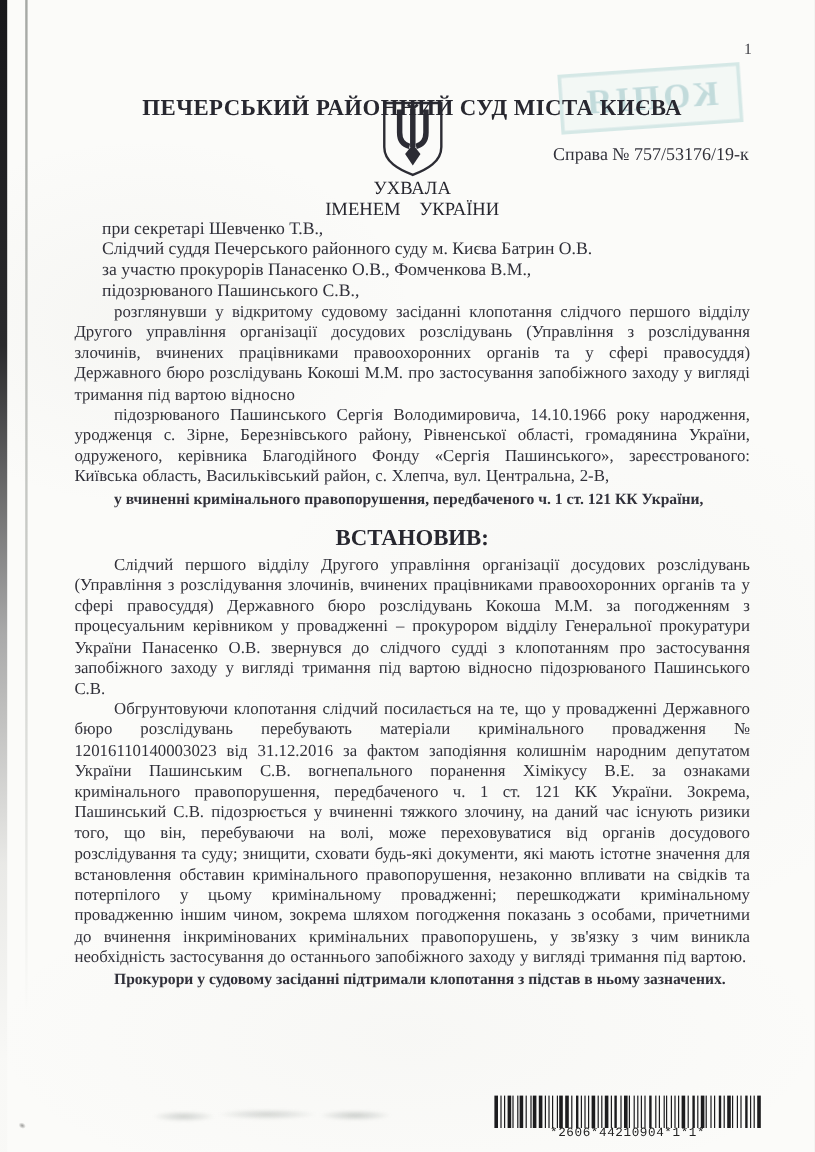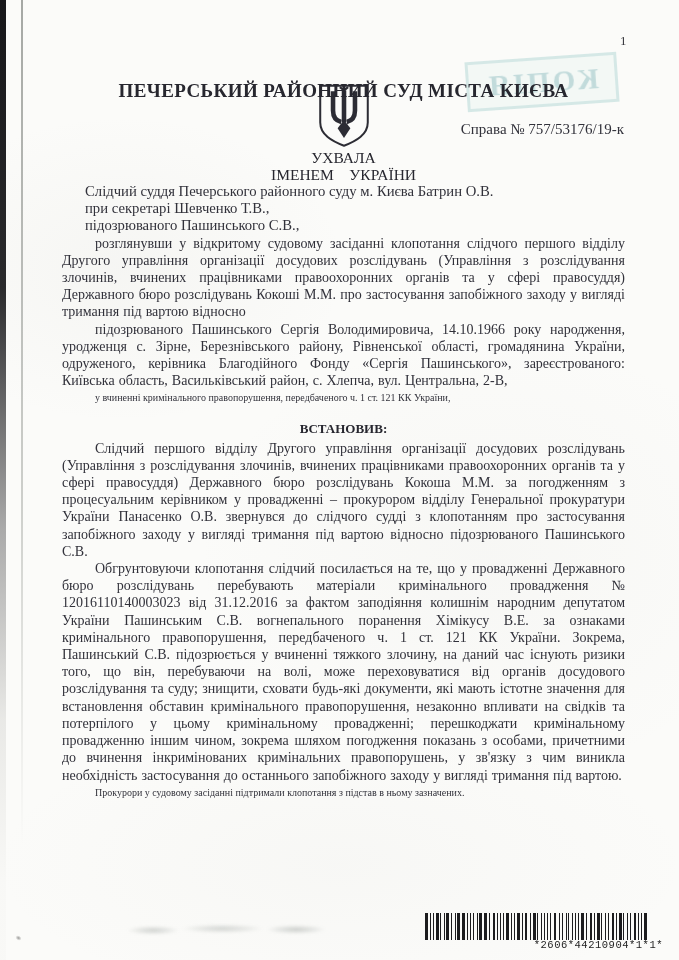--- a/index.html
+++ b/index.html
@@ -71,27 +71,27 @@
   .case-number{margin-top:19px;text-align:right;font-size:15px;padding-right:1px;}
   .doc-title{margin-top:11px;text-align:center;font-weight:normal;font-size:15.5px;line-height:17px;color:#27272f;}
   .doc-title .pre{white-space:pre;}
   .dateline{margin-top:7px;display:flex;justify-content:space-between;font-size:14.7px;line-height:17.2px;}
   .dateline .date{padding-left:23px;}
   .participants p{margin:0;padding-left:23px;font-size:14.7px;line-height:17.2px;}
   .para{
     margin:0;font-size:14px;line-height:17.2px;
     text-align:justify;text-indent:33px;word-spacing:0.5px;
   }
-  .single-line{margin:0;font-size:10px;line-height:17.2px;text-indent:33px;}
+  .single-line{margin:0;font-size:13px;line-height:17.2px;text-indent:33px;font-weight:bold;}
   .established-heading{
-    margin:14px 0 3px 0;text-align:center;font-weight:bold;font-size:13px;color:#27272f;
+    margin:14px 0 3px 0;text-align:center;font-weight:bold;font-size:19px;color:#27272f;
   }
   
   .barcode{
-    position:absolute;right:16px;bottom:9px;width:254px;text-align:right;
+    position:absolute;right:29px;bottom:9px;width:254px;text-align:center;
   }
   .barcode-bars{
     height:27px;display:flex;align-items:stretch;justify-content:center;
   }
   .barcode-bars i{display:block;height:100%;background:#1c1c1e;}
   .barcode-text{
     font-family:"Liberation Mono","DejaVu Sans Mono",monospace;
     font-size:10.5px;color:#222;letter-spacing:0.5px;margin-top:-1px;
   }
 </style>
@@ -126,22 +126,23 @@
 
     <div class="case-number">Справа №  757/53176/19-к</div>
 
     <div class="doc-title">
       <div>УХВАЛА</div>
       <div class="pre">ІМЕНЕМ    УКРАЇНИ</div>
     </div>
 
 
     <div class="participants">
+      <p>при секретарі Шевченко Т.В.,</p>
       <p>Слідчий суддя Печерського районного суду м. Києва Батрин О.В.</p>
-      <p>при секретарі Шевченко Т.В.,</p>
+      <p>за участю прокурорів Панасенко О.В., Фомченкова В.М.,</p>
       <p>підозрюваного Пашинського С.В.,</p>
     </div>
 
     <p class="para">розглянувши у відкритому судовому засіданні клопотання слідчого першого відділу Другого управління організації досудових розслідувань (Управління з розслідування злочинів, вчинених працівниками правоохоронних органів та у сфері правосуддя) Державного бюро розслідувань Кокоші М.М. про застосування запобіжного заходу у вигляді тримання під вартою відносно</p>
     <p class="para">підозрюваного Пашинського Сергія Володимировича, 14.10.1966 року народження, уродженця с. Зірне, Березнівського району, Рівненської області, громадянина України, одруженого, керівника Благодійного Фонду «Сергія Пашинського», зареєстрованого: Київська область, Васильківський район, с. Хлепча, вул. Центральна, 2-В,</p>
     <p class="single-line">у вчиненні кримінального правопорушення, передбаченого ч. 1 ст. 121 КК України,</p>
 
     <div class="established-heading">ВСТАНОВИВ:</div>
 
     <p class="para">Слідчий першого відділу Другого управління організації досудових розслідувань (Управління з розслідування злочинів, вчинених працівниками правоохоронних органів та у сфері правосуддя) Державного бюро розслідувань Кокоша М.М. за погодженням з процесуальним керівником у провадженні – прокурором відділу Генеральної прокуратури України Панасенко О.В. звернувся до слідчого судді з клопотанням про застосування запобіжного заходу у вигляді тримання під вартою відносно підозрюваного Пашинського С.В.</p>

